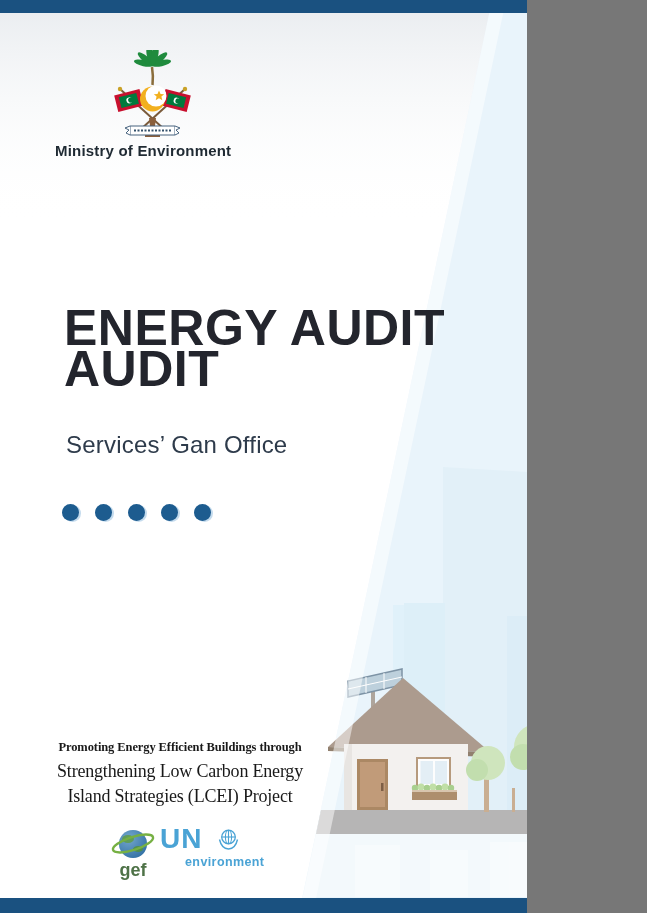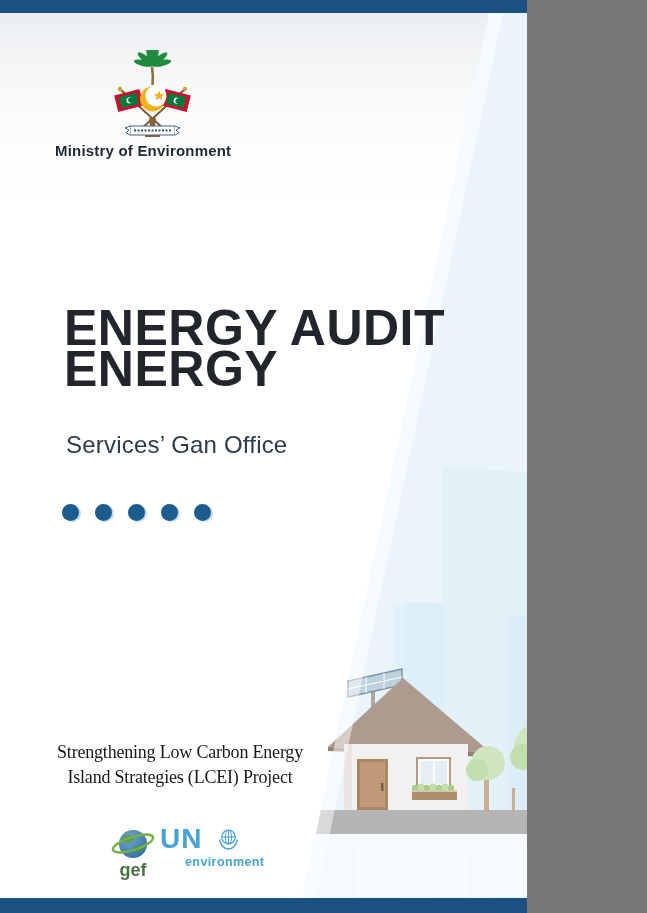--- a/index.html
+++ b/index.html
@@ -185,36 +185,37 @@
       <path d="M25,76 l-5,2 4,2 -3,3 4,2" fill="#ffffff" stroke="#46627e" stroke-width="1"></path>
       <path d="M70,76 l5,2 -4,2 3,3 -4,2" fill="#ffffff" stroke="#46627e" stroke-width="1"></path>
       <line x1="29" y1="80.5" x2="66" y2="80.5" stroke="#33506b" stroke-width="2.2" stroke-dasharray="2,1.5"></line>
     </g>
   </svg>
 
   <div class="abs ministry">Ministry of Environment</div>
 
   <div class="abs title">
     <div>ENERGY AUDIT</div>
-    <div>ENERGY</div>
+    <div>AUDIT</div>
   </div>
 
   <div class="abs subtitle">
     <div>Services’ Gan Office</div>
   </div>
 
   <div class="abs dot-row">
       <div class="dot"></div>
       <div class="dot"></div>
       <div class="dot"></div>
       <div class="dot"></div>
       <div class="dot"></div>
     </div>
 
   <div class="abs project">
+    <div class="l1">Promoting Energy Efficient Buildings through</div>
     <div class="l2">Strengthening Low Carbon Energy</div>
     <div class="l3">Island Strategies (LCEI) Project</div>
   </div>
 
   <svg class="abs gef" viewBox="0 0 50 64" xmlns="http://www.w3.org/2000/svg">
     <circle cx="25" cy="26" r="14" fill="url(#gefG)"></circle>
     <circle cx="25" cy="26" r="14" fill="#3c77a8" opacity="0.25"></circle>
     <ellipse cx="20" cy="21" rx="6" ry="4" fill="#5f9c45" opacity="0.85"></ellipse>
     <ellipse cx="30" cy="31" rx="5" ry="3" fill="#53903c" opacity="0.85"></ellipse>
     <ellipse cx="25" cy="25.5" rx="21" ry="6.5" fill="none" stroke="#76b043" stroke-width="2.4" transform="rotate(-18 25 25.5)"></ellipse>

